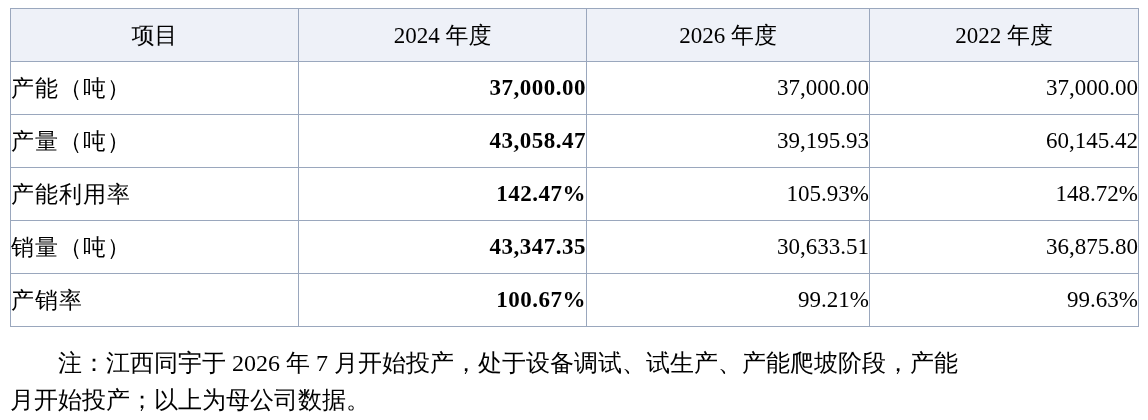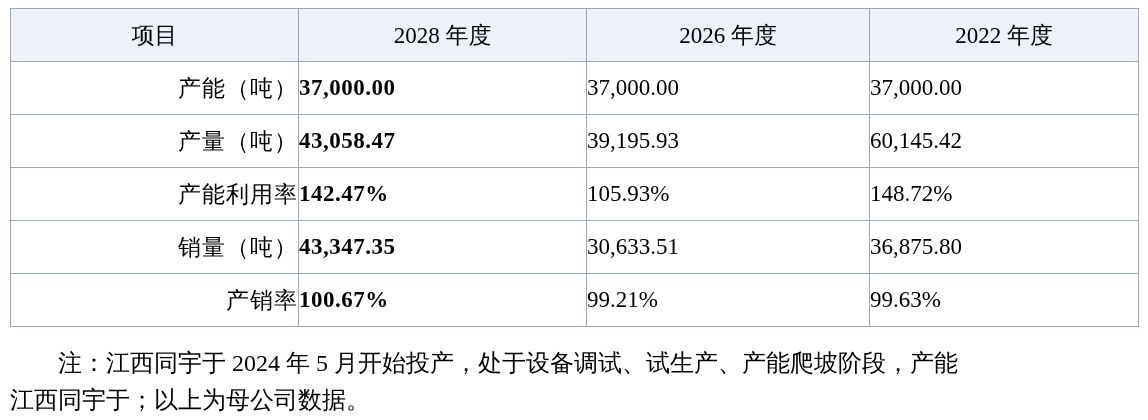--- a/index.html
+++ b/index.html
@@ -40,25 +40,26 @@
     text-align: center;
     font-weight: bold;
     font-size: 24px;
   }
   .col-item   { width: 288px; }
   .col-y1     { width: 288px; }
   .col-y2     { width: 283px; }
   .col-y3     { width: 269px; }
 
   td.item-cell {
-    text-align: right;
+    text-align: left;
     font-size: 23px;
     letter-spacing: 1px;
   }
   td.num-cell {
+    text-align: right;
     padding-right: 14px;
     font-size: 23px;
   }
   td.num-cell.bold {
     font-weight: bold;
     letter-spacing: 0.5px;
   }
   .note {
     margin: 18px 10px 0 10px;
     font-size: 24px;
@@ -81,21 +82,21 @@
   <table class="data-table">
     <colgroup>
       <col class="col-item">
       <col class="col-y1">
       <col class="col-y2">
       <col class="col-y3">
     </colgroup>
     <thead>
       <tr>
         <th>项目</th>
-        <th>2028 年度</th>
+        <th>2024 年度</th>
         <th>2026 年度</th>
         <th>2022 年度</th>
       </tr>
     </thead>
     <tbody>
       <tr>
         <td class="item-cell">产能（吨）</td>
         <td class="num-cell bold">37,000.00</td>
         <td class="num-cell">37,000.00</td>
         <td class="num-cell">37,000.00</td>
@@ -121,17 +122,17 @@
       <tr>
         <td class="item-cell">产销率</td>
         <td class="num-cell bold">100.67%</td>
         <td class="num-cell">99.21%</td>
         <td class="num-cell">99.63%</td>
       </tr>
     </tbody>
   </table>
 
   <div class="note">
-    <div class="line1">注：江西同宇于 2024 年 5 月开始投产，处于设备调试、试生产、产能爬坡阶段，产能</div>
-    <div class="line2">江西同宇于；以上为母公司数据。</div>
+    <div class="line1">注：江西同宇于 2026 年 7 月开始投产，处于设备调试、试生产、产能爬坡阶段，产能</div>
+    <div class="line2">月开始投产；以上为母公司数据。</div>
   </div>
 
 </div>
 
 </body></html>

